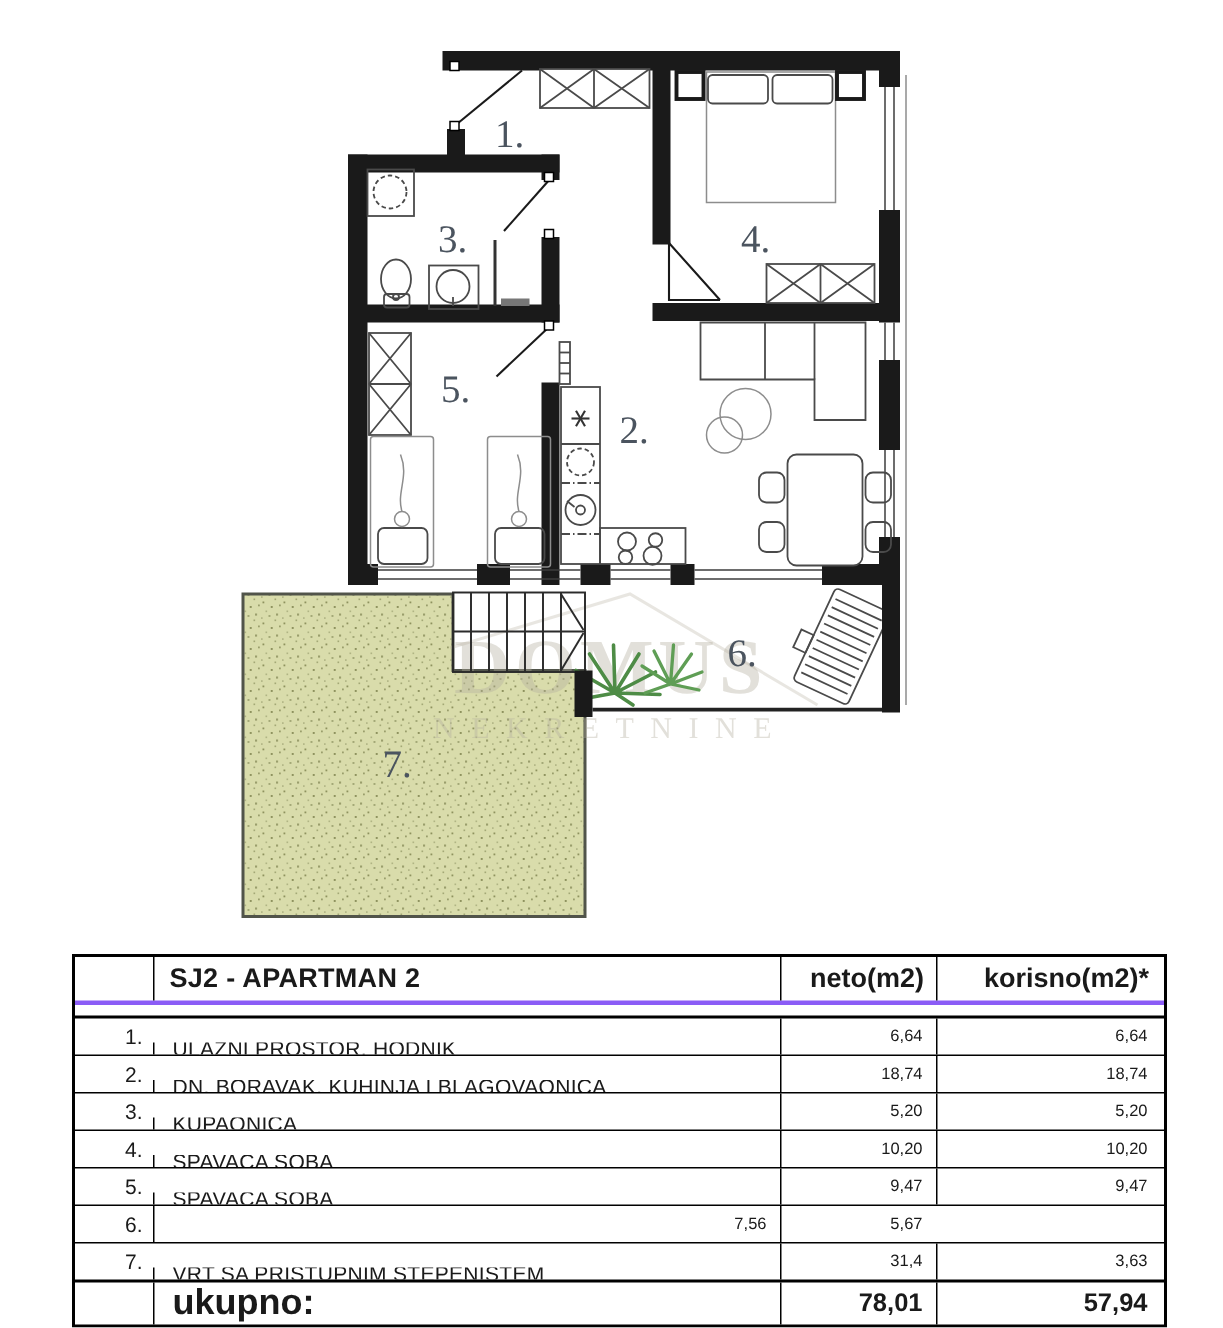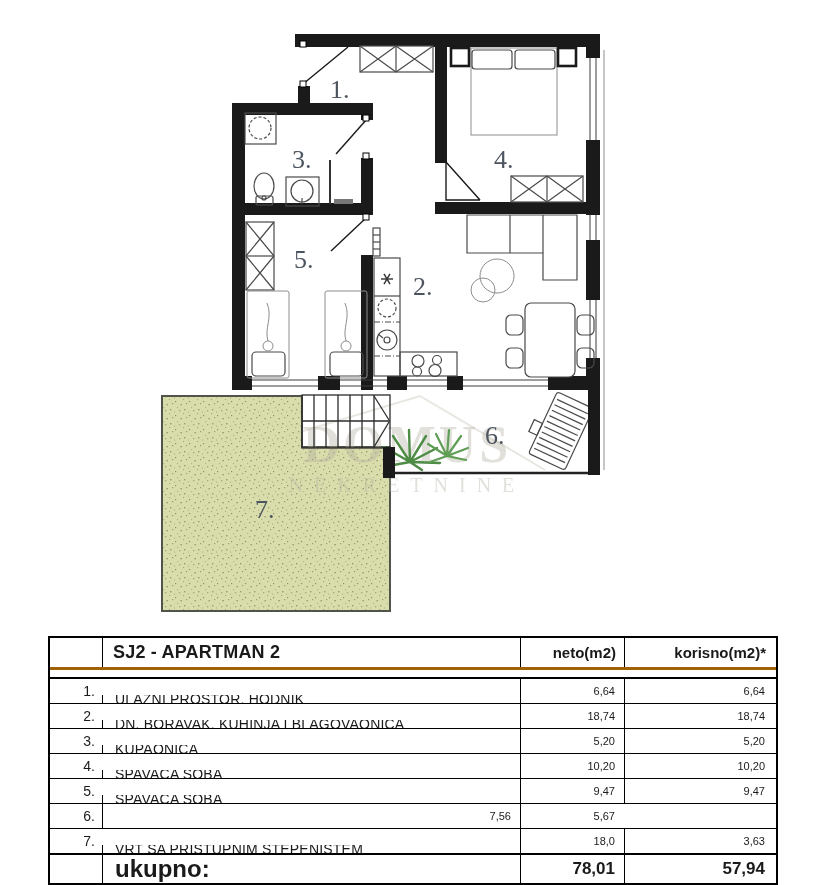--- a/index.html
+++ b/index.html
@@ -6,27 +6,27 @@
   .stage{position:relative;width:815px;height:885px;background:#fff;overflow:hidden;
          font-family:"Liberation Sans",sans-serif;color:#1a1a1a;}
   .plan-svg{position:absolute;left:0;top:0;}
 
   
   .area-table{position:absolute;left:48px;top:636px;width:730px;
               border:2px solid #000;border-bottom-width:4px;background:#fff;box-sizing:border-box;}
   .tr{display:grid;grid-template-columns:52px 418px 104px 150px;align-items:stretch;}
   .tr .td{display:flex;align-items:center;box-sizing:border-box;overflow:hidden;white-space:nowrap;}
   .tr .td + .td{border-left:1px solid #000;}
-  .tr-head{height:29px;border-bottom:3px solid #a16207;}
+  .tr-head{height:29px;border-bottom:3px solid #8b5cf6;}
   .tr-spacer{height:7px;border-bottom:2px solid #000;}
   .tr-body{height:24px;border-bottom:1px solid #000;}
   .tr-body.last{border-bottom:2px solid #000;}
   .tr-total{height:28px;}
   .th-title{font-size:18px;font-weight:bold;padding-left:10px;letter-spacing:.2px;}
-  .th-col{font-size:15px;font-weight:bold;justify-content:flex-end;padding-right:8px;}
+  .th-col{font-size:18px;font-weight:bold;justify-content:flex-end;padding-right:8px;}
   .num-cell{justify-content:flex-end;padding-right:7px;font-size:14px;}
   .name-cell{padding-left:12px;font-size:14px;letter-spacing:.2px;margin-top:16px;}
   .val-cell{justify-content:flex-end;padding-right:9px;font-size:11px;}
   .total-label{font-size:24px;font-weight:bold;padding-left:12px;}
   .total-val{justify-content:flex-end;padding-right:9px;font-size:17px;font-weight:bold;}
 
   
   .wall{fill:#1a1a1a;stroke:none;}
   .thin{stroke:#2b2b2b;stroke-width:1.3;fill:none;}
   .furn{stroke:#4a4a4a;stroke-width:1.2;fill:#fff;}
@@ -344,21 +344,21 @@
       <div class="td val-cell">9,47</div>
     </div>
     <div class="tr tr-body">
       <div class="td num-cell">6.</div>
       <div class="td val-cell">7,56</div>
       <div class="td val-cell">5,67</div>
     </div>
     <div class="tr tr-body last">
       <div class="td num-cell">7.</div>
       <div class="td name-cell">VRT SA PRISTUPNIM STEPENIŠTEM</div>
-      <div class="td val-cell">18,0</div>
+      <div class="td val-cell">31,4</div>
       <div class="td val-cell">3,63</div>
     </div>
 
     <div class="tr tr-total">
       <div class="td"></div>
       <div class="td total-label">ukupno:</div>
       <div class="td total-val">78,01</div>
       <div class="td total-val">57,94</div>
     </div>
   </div>

